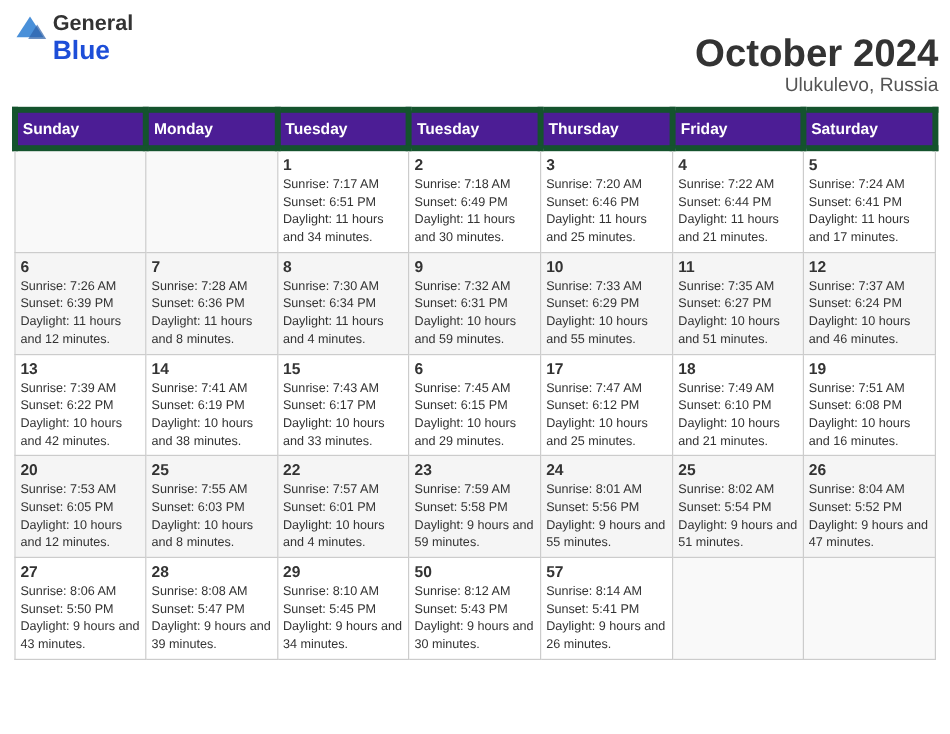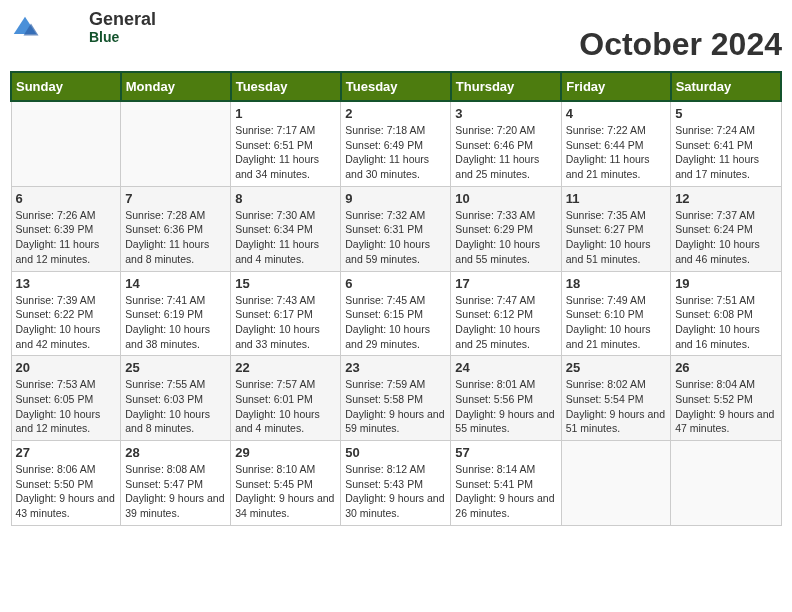--- a/index.html
+++ b/index.html
@@ -11,37 +11,36 @@
       padding: 10px;
     }
     .header {
       display: flex;
       justify-content: space-between;
       align-items: flex-start;
       margin-bottom: 8px;
     }
     .logo {
       display: flex;
-      align-items: center;
-      gap: 45px;
+      align-items: flex-start;
     }
     .logo-text {
       display: flex;
       flex-direction: column;
       line-height: 1.1;
     }
     .logo-general {
       font-size: 18px;
       font-weight: bold;
       color: #333;
     }
     .logo-blue {
-      font-size: 14px;
-      font-weight: bold;
-      color: #14532d;
+      font-size: 22px;
+      font-weight: bold;
+      color: #1d4ed8;
     }
     .logo-icon {
       width: 30px;
       height: 30px;
       margin-right: 4px;
     }
     .title-block {
       text-align: right;
       margin-top: 16px;
     }
@@ -53,27 +52,27 @@
     .location-title {
       font-size: 16px;
       color: #555;
     }
     table {
       width: 100%;
       border-collapse: collapse;
       font-size: 11px;
     }
     thead tr th {
-      background-color: #4d7c0f;
+      background-color: #4c1d95;
       color: #fff;
       padding: 6px 4px;
       text-align: left;
       font-size: 13px;
       font-weight: bold;
-      border: 2px solid #14532d;
+      border: 5px solid #14532d;
     }
     tbody tr td {
       border: 1px solid #ccc;
       vertical-align: top;
       padding: 4px;
       width: 113px;
       min-height: 70px;
       background: #fff;
     }
     tbody tr:nth-child(even) td {
@@ -107,20 +106,21 @@
       <polygon points="20,5 35,28 5,28" fill="#4a90d9"></polygon>
       <polygon points="28,14 38,30 18,30" fill="#2c5fa8" opacity="0.7"></polygon>
     </svg>
     <div class="logo-text">
       <span class="logo-general">General</span>
       <span class="logo-blue">Blue</span>
     </div>
   </div>
   <div class="title-block">
     <div class="month-title">October 2024</div>
+    <div class="location-title">Ulukulevo, Russia</div>
   </div>
 </div>
 
 <table>
   <thead>
     <tr>
     <th>Sunday</th>
         <th>Monday</th>
         <th>Tuesday</th>
         <th>Tuesday</th>

